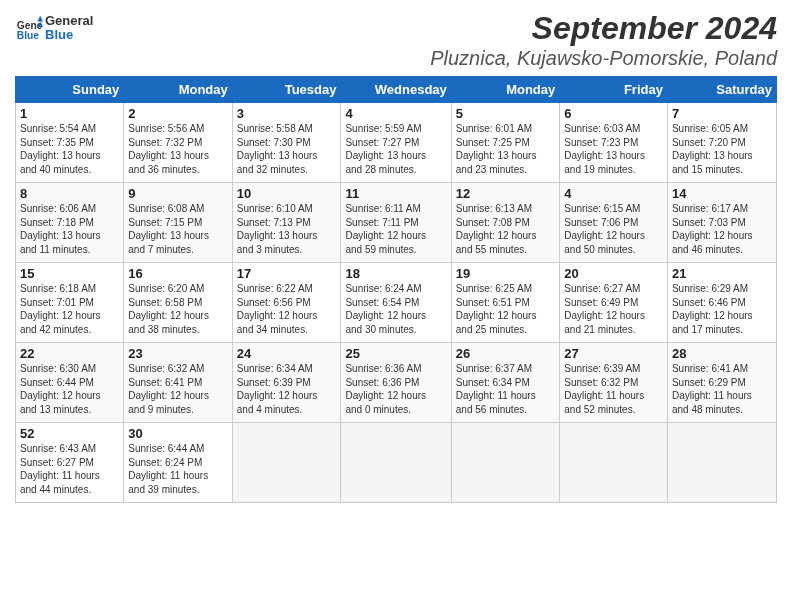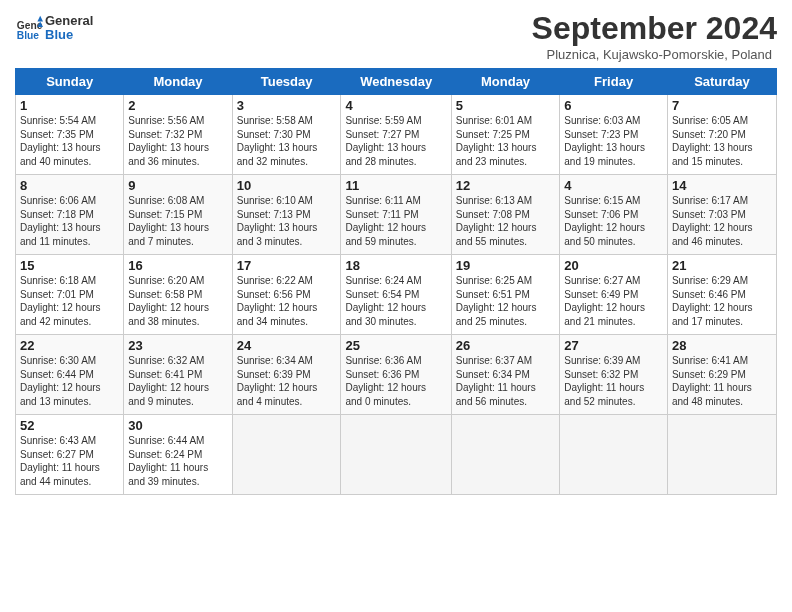--- a/index.html
+++ b/index.html
@@ -24,42 +24,43 @@
       display: flex;
       align-items: center;
       margin-top: 4px;
     }
     .logo-icon {
       width: 28px;
       height: 28px;
       margin-right: 2px;
     }
     .title-block {
-      text-align: left;
+      text-align: right;
+      font-style: italic;
     }
     .month-title {
       font-size: 32px;
       font-weight: bold;
       color: #333;
     }
     .subtitle {
-      font-size: 13px;
+      font-size: 20px;
       color: #555;
       margin-left: 15px;
     }
     .calendar {
       width: 100%;
       border-collapse: collapse;
       font-size: 10.5px;
     }
     .calendar th {
       background-color: #1a6bbf;
       color: #fff;
       padding: 5px 4px;
-      text-align: center;
+      text-align: right;
       font-size: 13px;
       font-weight: bold;
       border: 1px solid #1a6bbf;
     }
     .calendar td {
       border: 1px solid #ccc;
       vertical-align: top;
       padding: 3px 4px;
       width: 113px;
       height: 80px;

